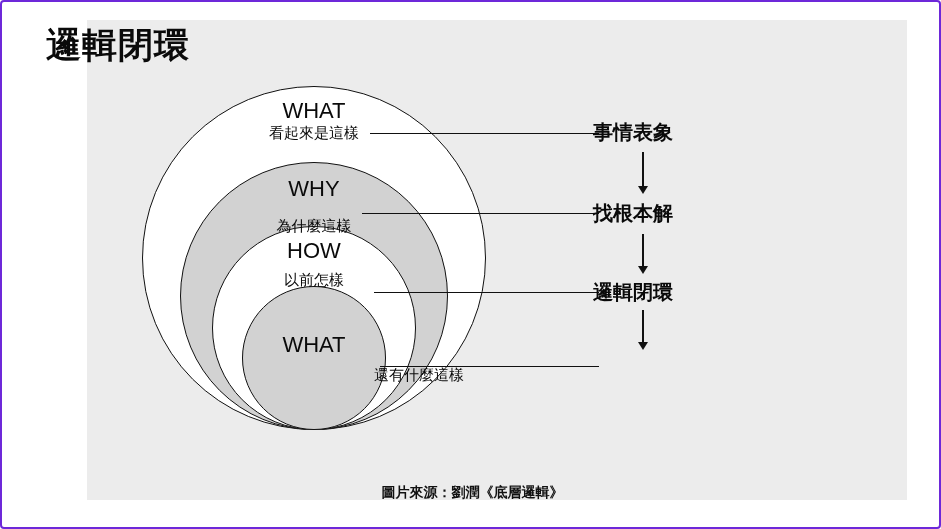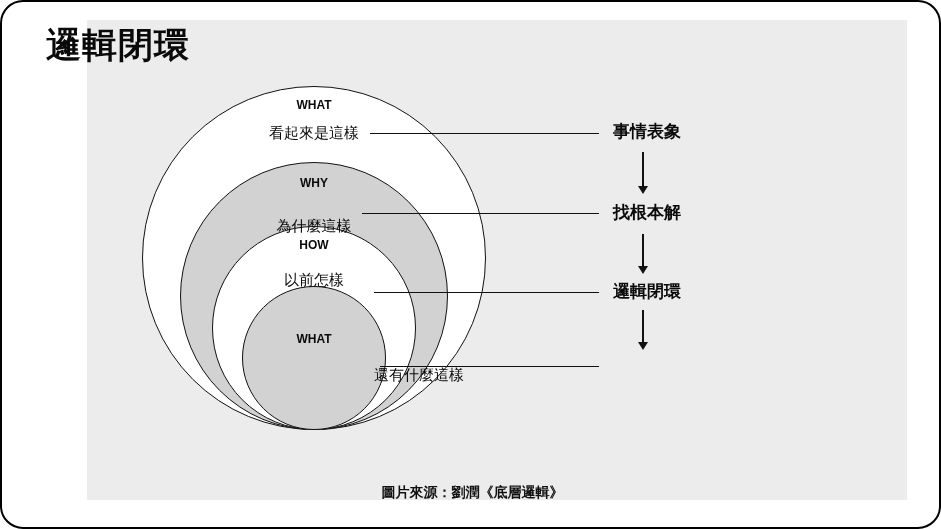--- a/index.html
+++ b/index.html
@@ -5,22 +5,22 @@
   * { margin: 0; padding: 0; box-sizing: border-box; }
   html, body { background: #ffffff; }
   body {
     font-family: "Liberation Sans", "DejaVu Sans", sans-serif;
     width: 941px; height: 529px;
   }
   .frame {
     position: relative;
     width: 941px; height: 529px;
     background: #ffffff;
-    border: 2px solid #000000;
-    border-radius: 23px;
+    border: 2px solid #6d28d9;
+    border-radius: 4px;
     overflow: hidden;
   }
   .panel {
     position: absolute;
     left: 85px; top: 18px;
     width: 820px; height: 480px;
     background: #ececec;
   }
   .page-title {
     position: absolute;
@@ -40,40 +40,40 @@
   .ring-2 { left: 178px; top: 160px; width: 268px; height: 268px; background: #d2d2d2; z-index: 2; }
   .ring-3 { left: 210px; top: 224px; width: 204px; height: 204px; background: #ffffff; z-index: 3; }
   .ring-4 { left: 240px; top: 284px; width: 144px; height: 144px; background: #d2d2d2; z-index: 4; }
   .ring-text {
     position: absolute;
     left: 162px; width: 300px;
     text-align: center;
     color: #0a0a0a;
     z-index: 10;
   }
-  .ring-title    { font-size: 12px; font-weight: bold; }
+  .ring-title    { font-size: 22px; font-weight: normal; }
   .ring-subtitle { font-size: 15px; }
   .rt-1 { top: 96px; }   .rs-1 { top: 122px; }
   .rt-2 { top: 174px; }  .rs-2 { top: 199px; margin-top: 16px; }
   .rt-3 { top: 236px; }  .rs-3 { top: 261px; margin-top: 8px; }
   .rt-4 { top: 330px; }  .rs-4 { top: 364px; text-align: right; }
   .hline {
     position: absolute;
     height: 0;
     border-top: 1.5px solid #111111;
     z-index: 11;
   }
   .hl-1 { left: 368px; top: 131px; width: 229px; }
   .hl-2 { left: 360px; top: 211px; width: 237px; }
   .hl-3 { left: 372px; top: 290px; width: 225px; }
   .hl-4 { left: 378px; top: 364px; width: 219px; }
   .annotation {
     position: absolute;
-    left: 611px;
-    font-size: 17px;
+    left: 591px;
+    font-size: 20px;
     font-weight: bold;
     color: #0a0a0a;
     line-height: 24px;
     z-index: 12;
     white-space: nowrap;
   }
   .an-1 { top: 118px; }
   .an-2 { top: 199px; }
   .an-3 { top: 278px; }
   .an-4 { top: 352px; }

